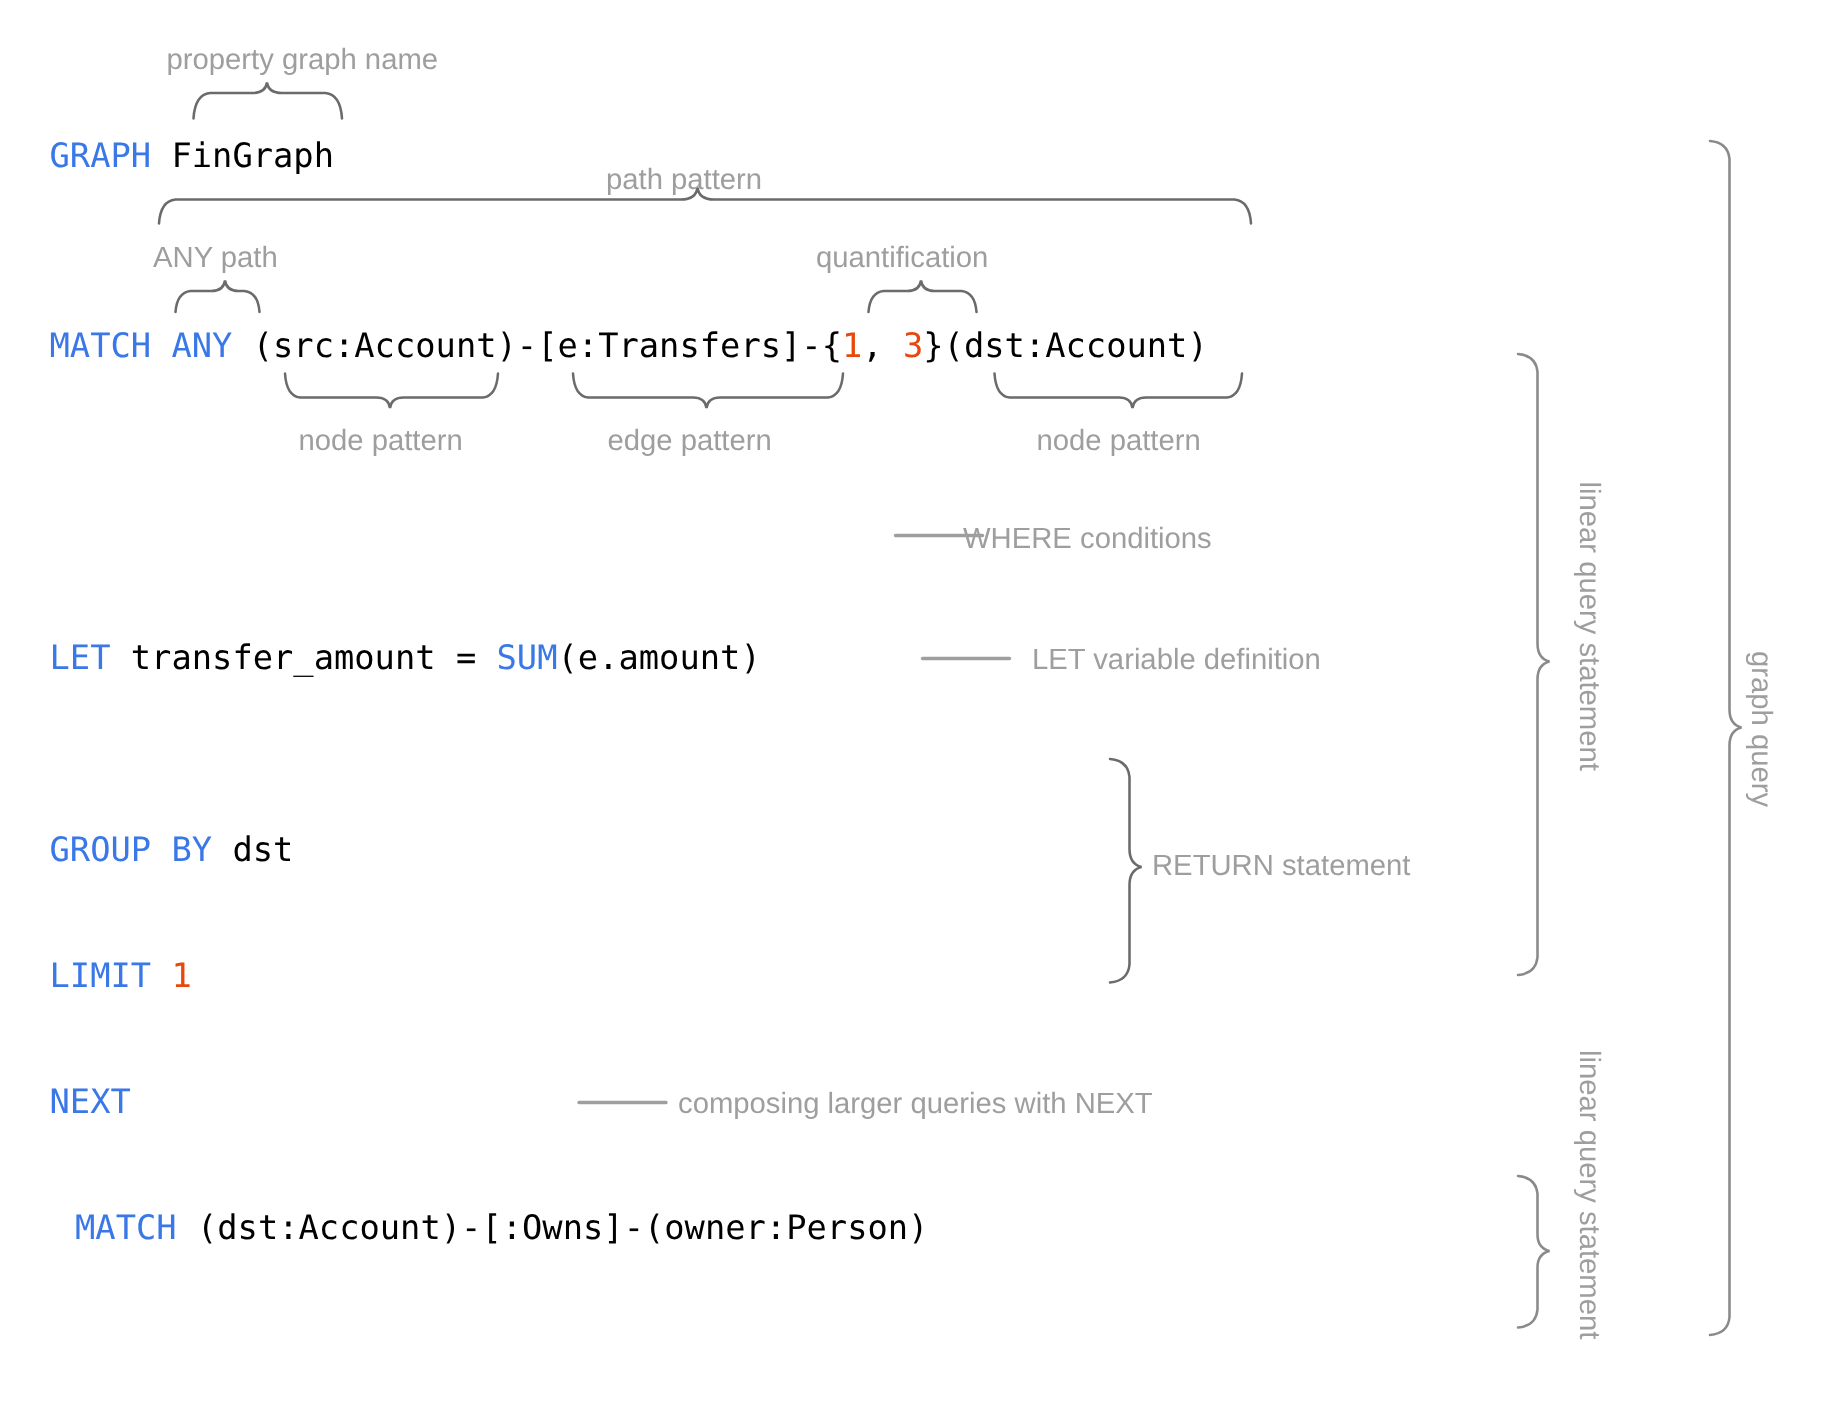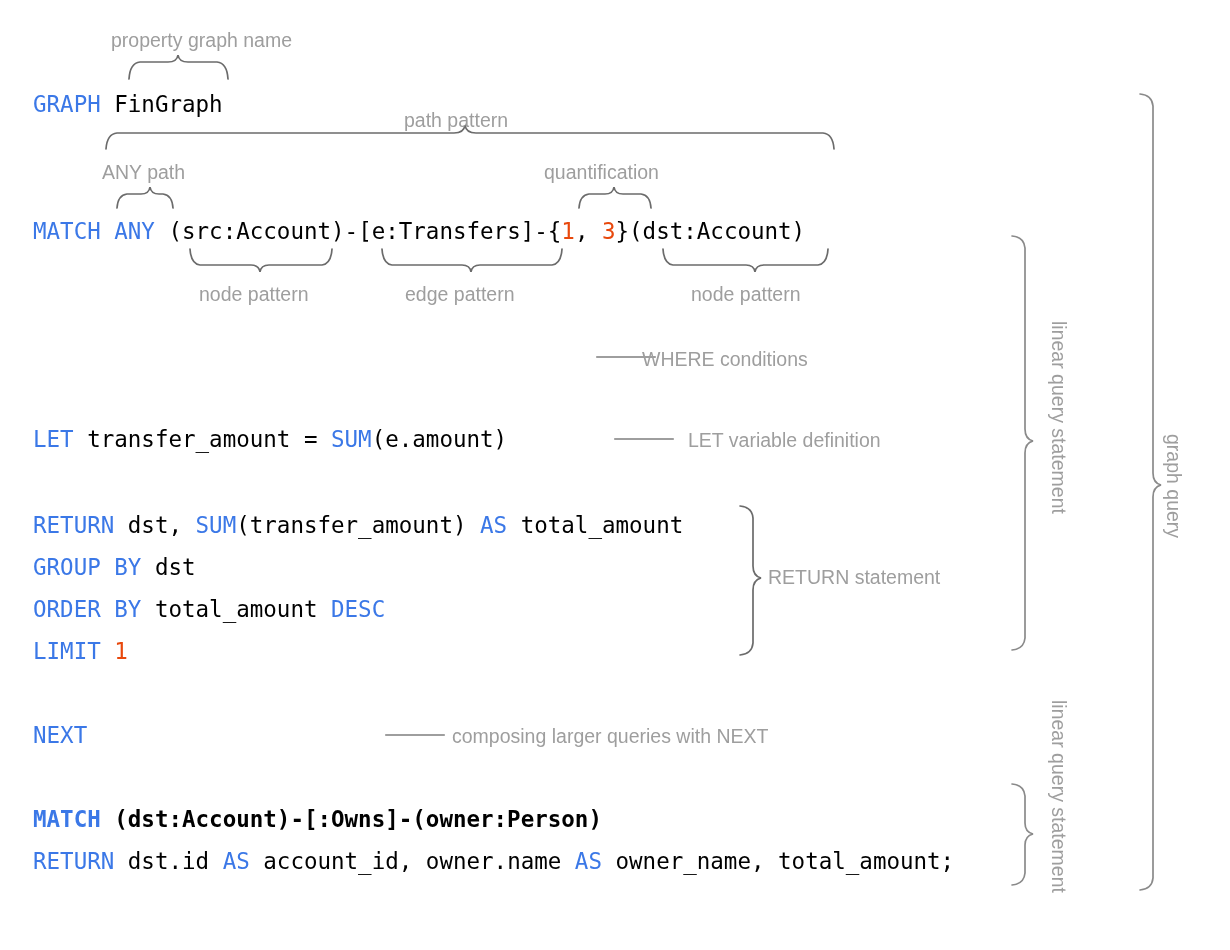--- a/index.html
+++ b/index.html
@@ -131,27 +131,24 @@
 
   <div class="ann-rot" style="left:1183px; top:434px;">graph query</div>
 
   <div class="code" style="left:33px; top:93px;"><span class="kw">GRAPH</span><span class="plain"> </span><span class="plain">FinGraph</span></div>
 
   <div class="code" style="left:33px; top:220px;"><span class="kw">MATCH</span><span class="plain"> </span><span class="kw">ANY</span><span class="plain"> </span><span class="plain">(src:Account)</span><span class="plain">-</span><span class="plain">[e:Transfers]</span><span class="plain">-</span><span class="plain">{</span><span class="num">1</span><span class="plain">, </span><span class="num">3</span><span class="plain">}</span><span class="plain">(dst:Account)</span></div>
 
 
   <div class="code" style="left:33px; top:428px;"><span class="kw">LET</span><span class="plain"> </span><span class="plain">transfer_amount</span><span class="plain"> </span><span class="plain">=</span><span class="plain"> </span><span class="kw">SUM</span><span class="plain">(e.amount)</span></div>
 
-  <div class="code" style="left:33px; top:514px;"><span class="kw">RETURN</span><span class="plain"> </span><span class="plain">dst, </span><span class="kw">SUM</span><span class="plain">(transfer_amount) </span><span class="kw">AS</span><span class="plain"> total_amount</span></div>
 
   <div class="code" style="left:33px; top:556px;"><span class="kw">GROUP BY</span><span class="plain"> </span><span class="plain">dst</span></div>
 
-  <div class="code" style="left:33px; top:598px;"><span class="kw">ORDER BY</span><span class="plain"> </span><span class="plain">total_amount</span><span class="plain"> </span><span class="kw">DESC</span></div>
 
   <div class="code" style="left:33px; top:640px;"><span class="kw">LIMIT</span><span class="plain"> </span><span class="num">1</span></div>
 
   <div class="code" style="left:33px; top:724px;"><span class="kw">NEXT</span></div>
 
-  <div class="code" style="left:33px; top:808px;font-weight:bold;"><span class="kw">MATCH</span><span class="plain"> </span><span class="plain">(dst:Account)-[:Owns]-(owner:Person)</span></div>
+  <div class="code" style="left:50px; top:808px;"><span class="kw">MATCH</span><span class="plain"> </span><span class="plain">(dst:Account)-[:Owns]-(owner:Person)</span></div>
 
-  <div class="code" style="left:33px; top:850px;"><span class="kw">RETURN</span><span class="plain"> </span><span class="plain">dst.id </span><span class="kw">AS</span><span class="plain"> account_id, owner.name </span><span class="kw">AS</span><span class="plain"> owner_name, total_amount;</span></div>
 
 </div>
 
 </body></html>

